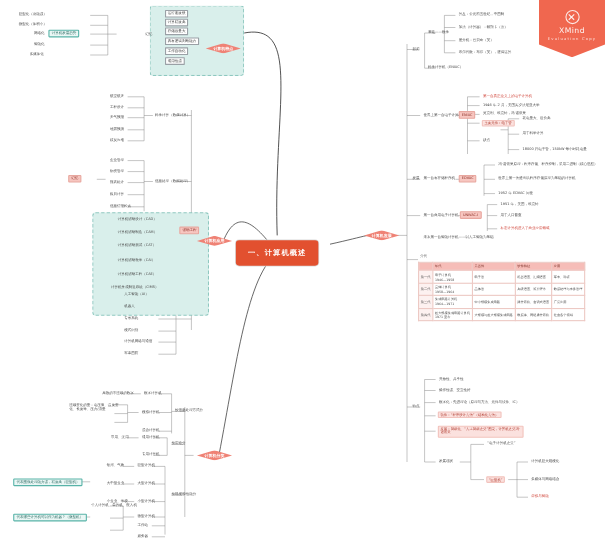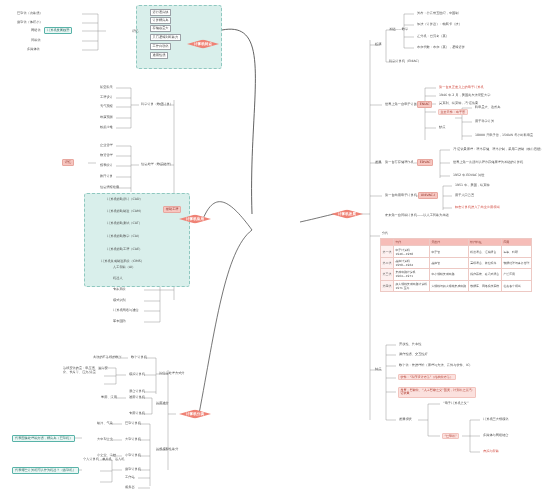--- a/index.html
+++ b/index.html
@@ -314,20 +314,21 @@
         <path d="M112 471 L100 471"></path>
       <path d="M112 482 L100 482"></path>
       <path d="M82 438 L70 438"></path>
       <path d="M82 470 L70 470"></path>
     </g>
   </svg>
 
   <div class="panel" style="left:136px;top:5px;width:84px;height:62px;"></div>
   <div class="panel2" style="left:84px;top:193px;width:104px;height:92px;"></div>
 
+  <div id="root-node" style="left:252px;top:230px;">一、计算机概述</div>
 
   <div class="diamond" style="left:203px;top:44px;">计算机特点</div>
   <div class="diamond" style="left:195px;top:219px;">计算机应用</div>
   <div class="diamond" style="left:347px;top:214px;">计算机发展</div>
   <div class="diamond" style="left:195px;top:414px;">计算机分类</div>
 
   <div class="node boxed" style="left:150px;top:9px;">运行速度快</div>
   <div class="node boxed" style="left:150px;top:17px;">计算精度高</div>
   <div class="node boxed" style="left:150px;top:25px;">存储容量大</div>
   <div class="node boxed" style="left:150px;top:34px;">具有逻辑判断能力</div>
@@ -483,14 +484,19 @@
   <div class="node plain leaf" style="left:124px;top:453px;">小型计算机</div>
   <div class="node plain leaf" style="left:96px;top:453px;">小企业、学校</div>
   <div class="node plain leaf" style="left:124px;top:467px;">微型计算机</div>
   <div class="node plain leaf" style="left:82px;top:457px;">个人计算机、单片机、嵌入机</div>
   <div class="node plain leaf" style="left:124px;top:475px;">工作站</div>
   <div class="node plain leaf" style="left:124px;top:485px;">服务器</div>
 
   <div class="node teal" style="left:12px;top:435px;">代表图像处理能力强，精度高（巨型机）</div>
   <div class="node teal" style="left:12px;top:467px;">代表哪些计算机可以作为机器？（微型机）</div>
 
+  <div id="watermark">
+    <div class="wm-logo"></div>
+    <div class="wm-title">XMind</div>
+    <div class="wm-sub">Evaluation Copy</div>
+  </div>
 
 </div>
 
 </body></html>

